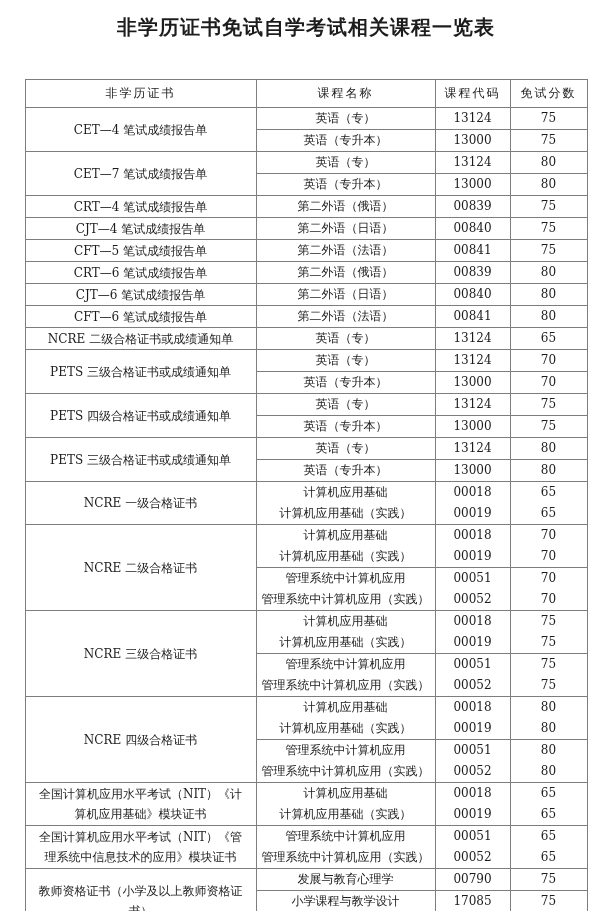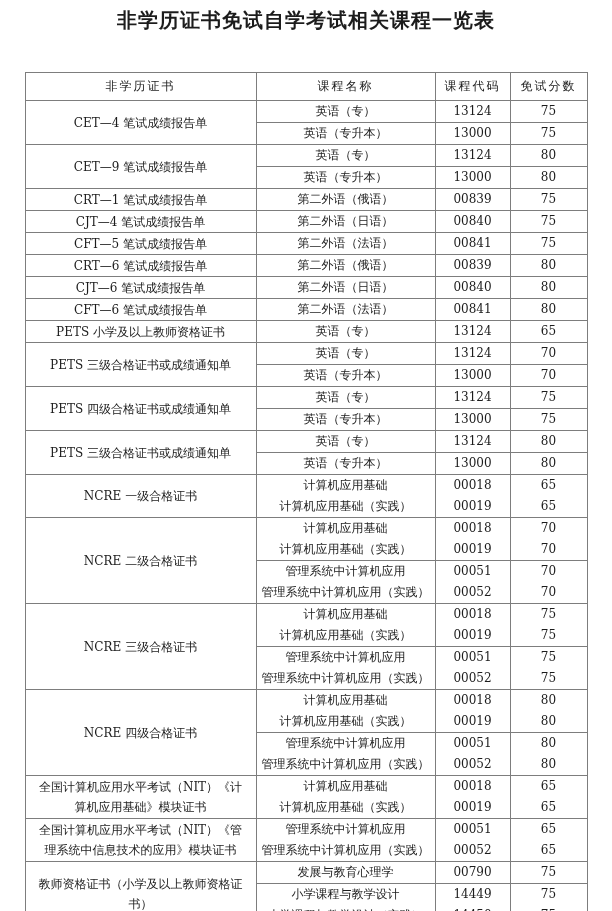--- a/index.html
+++ b/index.html
@@ -11,21 +11,21 @@
     width: 612px;
     height: 911px;
     background: #ffffff;
     color: #1c1c1c;
     font-family: "DejaVu Serif", "Liberation Serif", serif;
     overflow: hidden;
     box-sizing: border-box;
   }
   .doc-title {
     margin: 0;
-    padding-top: 7px;
+    padding-top: 14px;
     text-align: center;
     font-size: 20px;
     font-weight: bold;
     letter-spacing: 1px;
     line-height: 26px;
   }
   table.courses {
     margin: 39px auto 0 auto;
     width: 562px;
     border-collapse: collapse;
@@ -100,21 +100,21 @@
             <div class="line">英语（专升本）</div>
           </td>
           <td class="code">
             <div class="line">13000</div>
           </td>
           <td class="score">
             <div class="line">75</div>
           </td>
         </tr>
         <tr>
-          <td class="cert" rowspan="2">CET—9 笔试成绩报告单</td>
+          <td class="cert" rowspan="2">CET—7 笔试成绩报告单</td>
           <td class="course">
             <div class="line">英语（专）</div>
           </td>
           <td class="code">
             <div class="line">13124</div>
           </td>
           <td class="score">
             <div class="line">80</div>
           </td>
         </tr>
@@ -123,21 +123,21 @@
             <div class="line">英语（专升本）</div>
           </td>
           <td class="code">
             <div class="line">13000</div>
           </td>
           <td class="score">
             <div class="line">80</div>
           </td>
         </tr>
         <tr>
-          <td class="cert" rowspan="1">CRT—1 笔试成绩报告单</td>
+          <td class="cert" rowspan="1">CRT—4 笔试成绩报告单</td>
           <td class="course">
             <div class="line">第二外语（俄语）</div>
           </td>
           <td class="code">
             <div class="line">00839</div>
           </td>
           <td class="score">
             <div class="line">75</div>
           </td>
         </tr>
@@ -195,21 +195,21 @@
             <div class="line">第二外语（法语）</div>
           </td>
           <td class="code">
             <div class="line">00841</div>
           </td>
           <td class="score">
             <div class="line">80</div>
           </td>
         </tr>
         <tr>
-          <td class="cert" rowspan="1">PETS 小学及以上教师资格证书</td>
+          <td class="cert" rowspan="1">NCRE 二级合格证书或成绩通知单</td>
           <td class="course">
             <div class="line">英语（专）</div>
           </td>
           <td class="code">
             <div class="line">13124</div>
           </td>
           <td class="score">
             <div class="line">65</div>
           </td>
         </tr>
@@ -425,21 +425,21 @@
           <td class="score">
             <div class="line">75</div>
           </td>
         </tr>
         <tr>
           <td class="course">
             <div class="line">小学课程与教学设计</div>
             <div class="line">小学课程与教学设计（实践）</div>
           </td>
           <td class="code">
-            <div class="line">14449</div>
+            <div class="line">17085</div>
             <div class="line">14450</div>
           </td>
           <td class="score">
             <div class="line">75</div>
             <div class="line">75</div>
           </td>
         </tr>
       </tbody>
   </table>
 </div>

